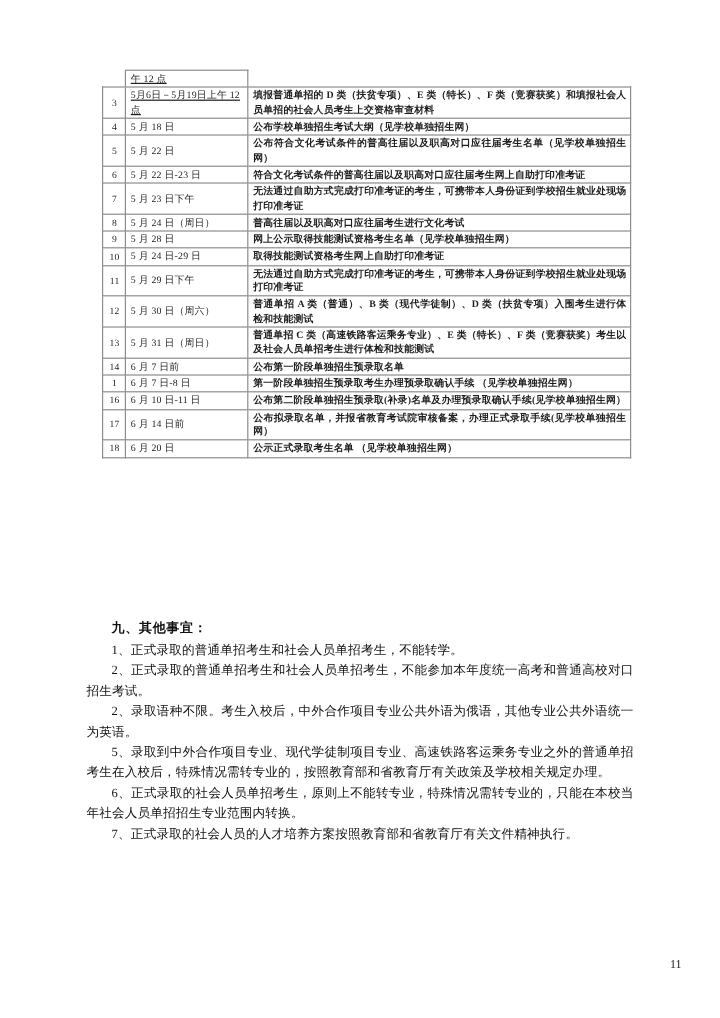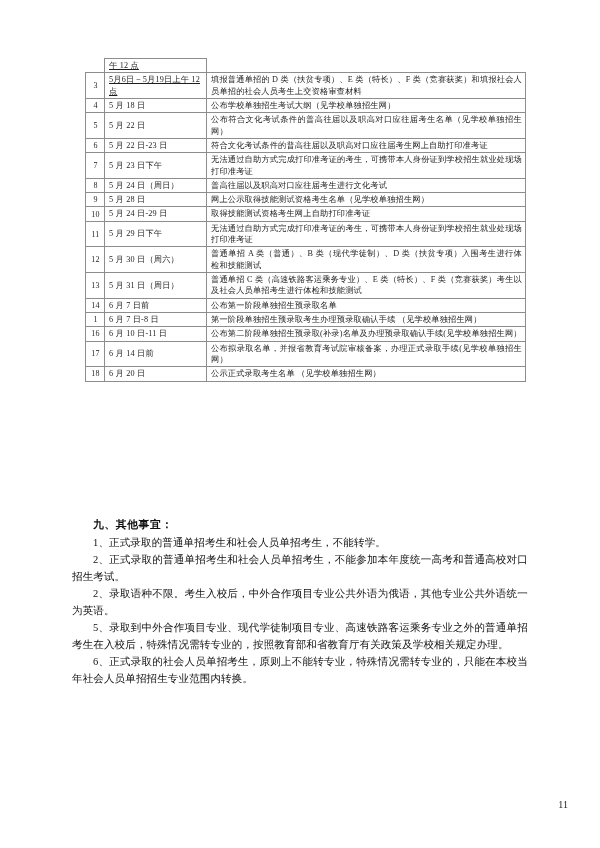--- a/index.html
+++ b/index.html
@@ -54,20 +54,21 @@
     padding-left: 0;
     padding-right: 0;
     font-size: 8px;
   }
   td.cell-date {
     white-space: normal;
   }
   td.cell-event {
     text-align: justify;
     text-justify: inter-ideograph;
+    font-weight: bold;
   }
   
   tr.row-cont td.cell-no,
   tr.row-cont td.cell-event { border-top: none; }
   tr.row-cont td.cell-no { border-left: none; border-bottom: none; }
   tr.row-cont td.cell-event { border-right: none; border-bottom: none; }
 
   .u { text-decoration: underline; text-align: center; }
 
   
@@ -208,18 +209,19 @@
   </div>
 
   <div class="prose">
     <h2>九、其他事宜：</h2>
     <div>
         <p>1、正式录取的普通单招考生和社会人员单招考生，不能转学。</p>
         <p>2、正式录取的普通单招考生和社会人员单招考生，不能参加本年度统一高考和普通高校对口招生考试。</p>
         <p>2、录取语种不限。考生入校后，中外合作项目专业公共外语为俄语，其他专业公共外语统一为英语。</p>
         <p>5、录取到中外合作项目专业、现代学徒制项目专业、高速铁路客运乘务专业之外的普通单招考生在入校后，特殊情况需转专业的，按照教育部和省教育厅有关政策及学校相关规定办理。</p>
         <p>6、正式录取的社会人员单招考生，原则上不能转专业，特殊情况需转专业的，只能在本校当年社会人员单招招生专业范围内转换。</p>
+        <p>7、正式录取的社会人员的人才培养方案按照教育部和省教育厅有关文件精神执行。</p>
       </div>
   </div>
 
   <div class="folio">11</div>
 
 </div>
 
 </body></html>

